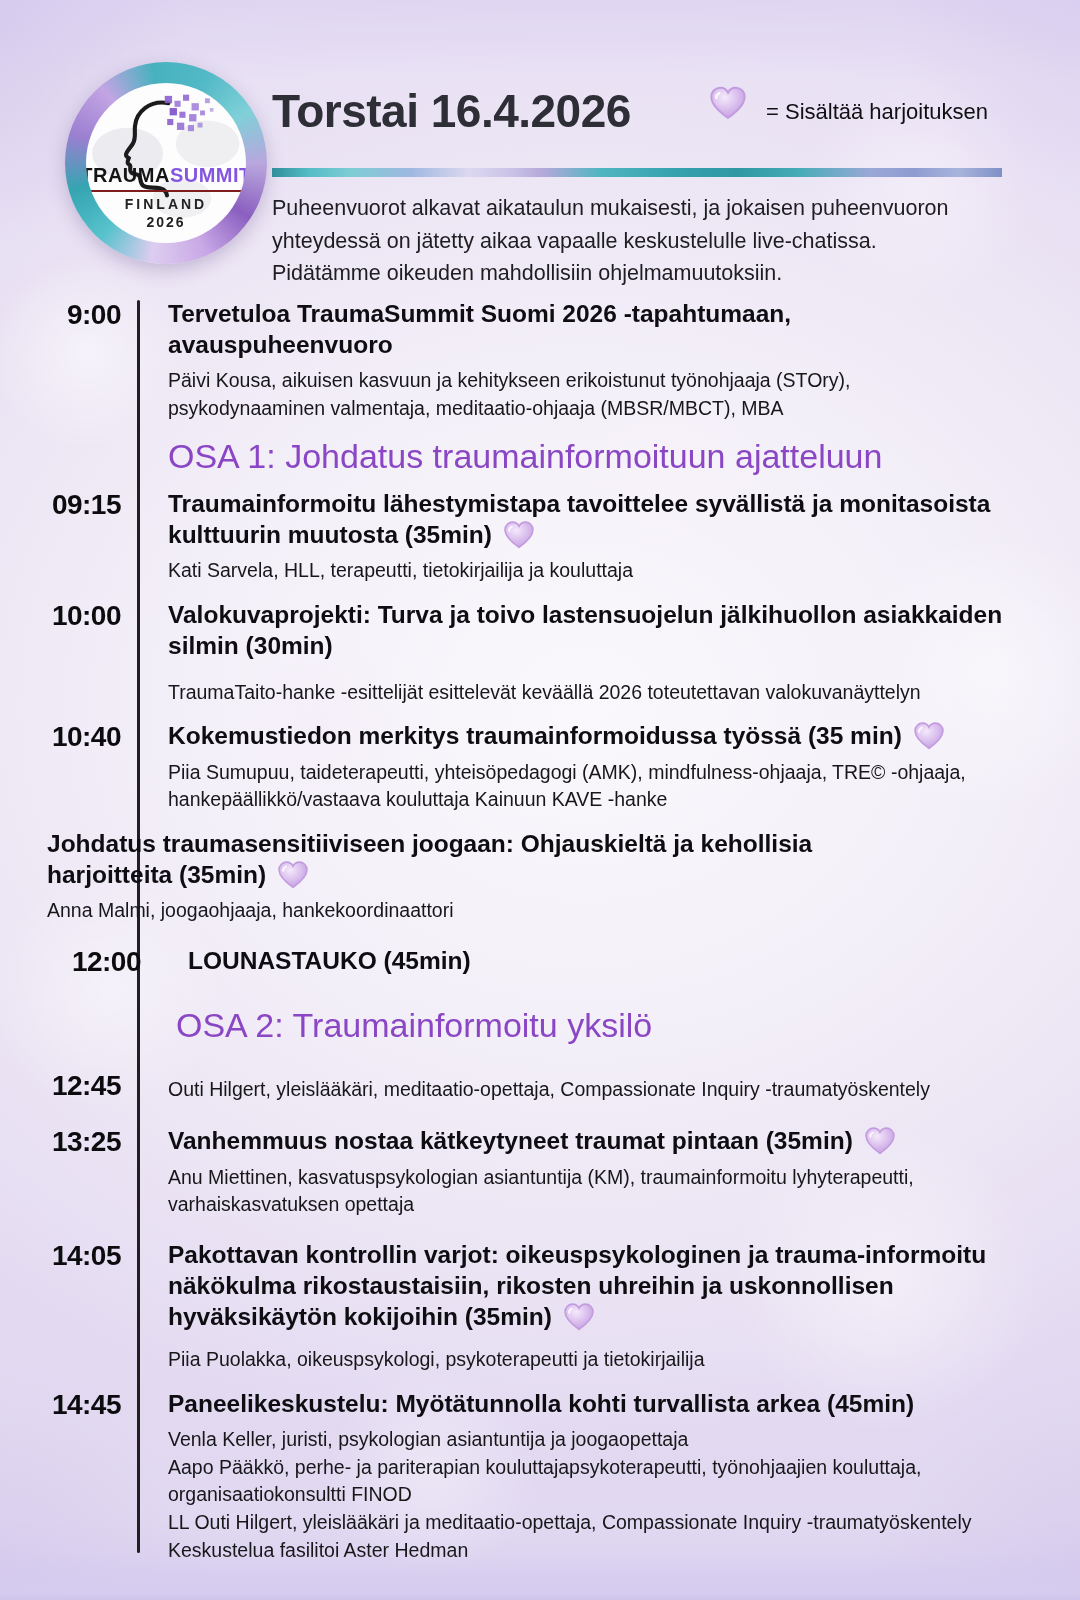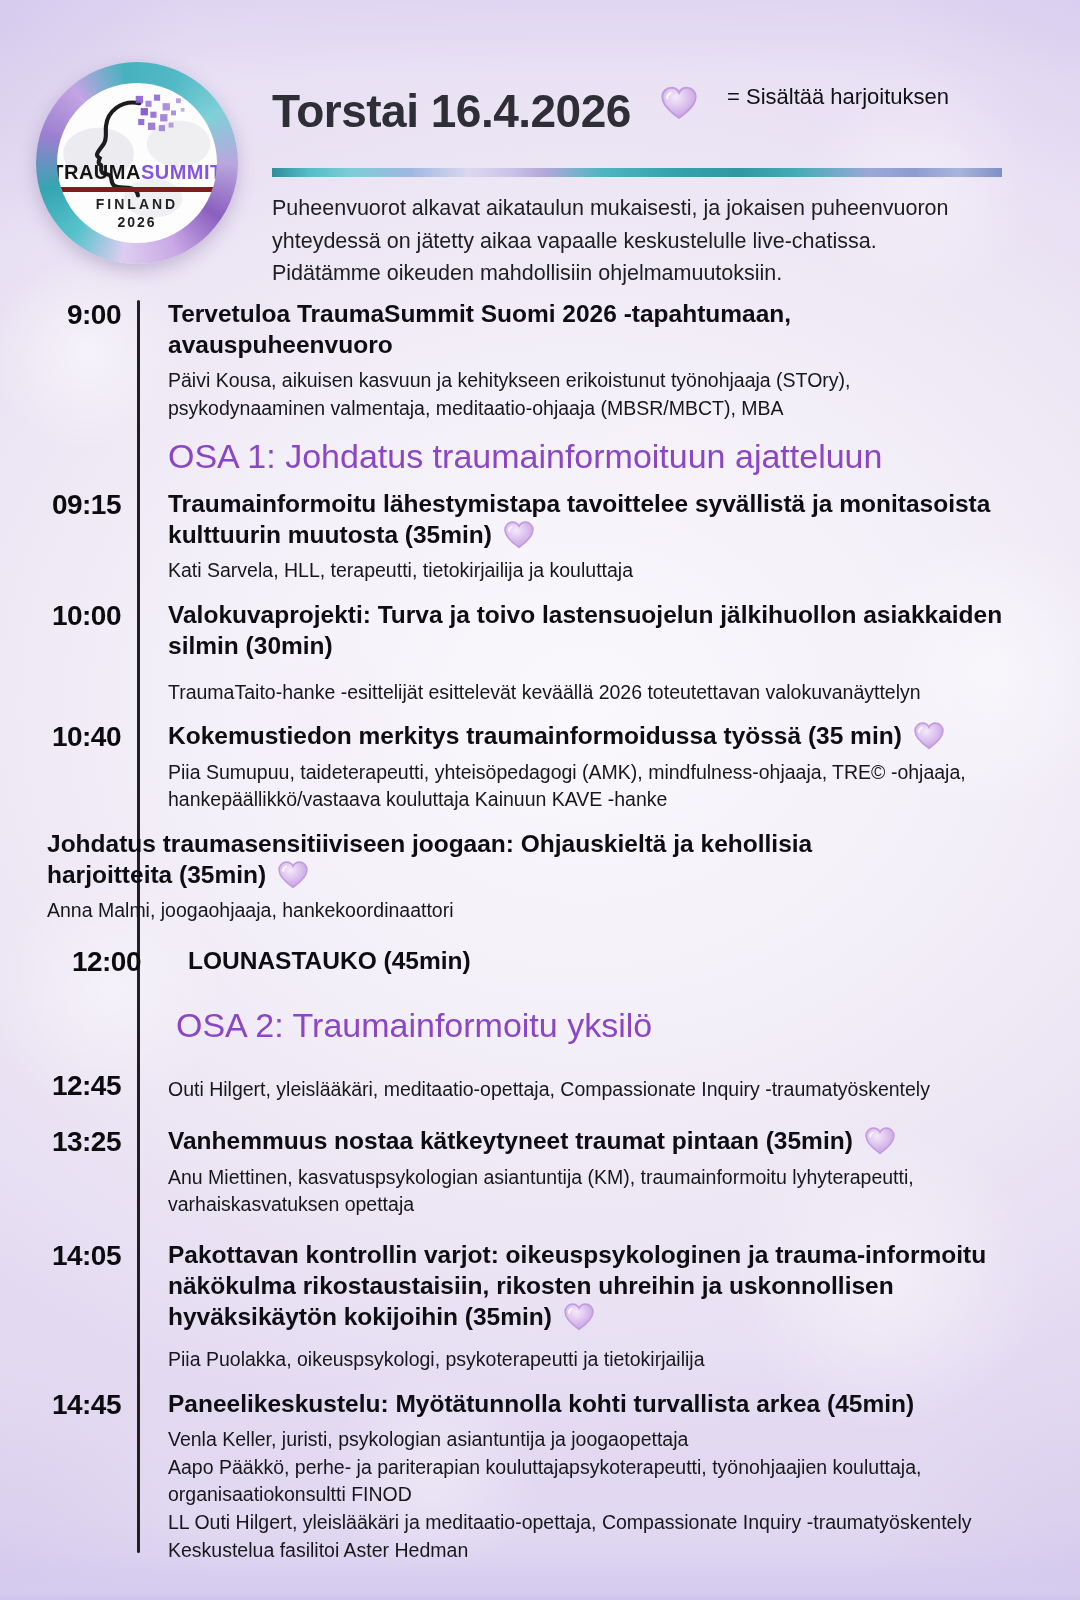--- a/index.html
+++ b/index.html
@@ -18,41 +18,41 @@
       radial-gradient(circle 160px at 85% 12%, rgba(248,242,252,.6), transparent 70%),
       radial-gradient(circle 200px at 92% 42%, rgba(255,255,255,.45), transparent 70%),
       radial-gradient(circle 170px at 10% 62%, rgba(255,255,255,.4), transparent 70%),
       radial-gradient(circle 220px at 82% 80%, rgba(255,255,255,.45), transparent 70%),
       radial-gradient(circle 150px at 40% 92%, rgba(255,255,255,.35), transparent 70%),
       radial-gradient(circle 130px at 62% 30%, rgba(250,243,250,.55), transparent 70%),
       radial-gradient(circle 120px at 30% 45%, rgba(244,233,246,.4), transparent 70%);}
   .bg-bottom{position:absolute;left:0;right:0;bottom:0;height:46px;pointer-events:none;
       background:linear-gradient(180deg, rgba(214,205,240,0), #d5ccef 85%, #cfc5ec);}
   
-  .logo{position:absolute;left:36px;top:62px;width:202px;height:202px;border-radius:50%;
+  .logo{position:absolute;left:65px;top:62px;width:202px;height:202px;border-radius:50%;
     background:conic-gradient(from 25deg,#52b9c6,#7fd0d8,#b9a6dd,#8a5fc0,#c9a8e6,#ddcdf0,#56c2cc,#35a5b1,#9b7fd0,#c3a4e4,#47b2be,#52b9c6);
     box-shadow:0 6px 18px rgba(90,70,130,.28);}
   .logo-inner{position:absolute;inset:21px;border-radius:50%;background:#fdfdfd;overflow:hidden;
     display:flex;flex-direction:column;align-items:center;justify-content:flex-end;padding-bottom:13px;box-sizing:border-box;}
   .logo-map{position:absolute;inset:0;background:
       radial-gradient(ellipse 58px 42px at 26% 44%, #ececf0 0 60%, transparent 62%),
       radial-gradient(ellipse 52px 38px at 76% 38%, #efeff2 0 60%, transparent 62%),
       radial-gradient(ellipse 48px 32px at 60% 72%, #f0f0f3 0 60%, transparent 62%);}
   .logo-head{position:absolute;top:8px;left:50%;transform:translateX(-54%);}
   .logo-text{position:relative;line-height:1.15;text-align:center;}
   .logo-line1{font-weight:800;font-size:20px;letter-spacing:.5px;color:#141414;}
   .logo-line1 .summit{color:#8456e0;}
-  .logo-line2{font-weight:700;font-size:14px;letter-spacing:3px;color:#222;margin-top:3px;border-top:5px solid #7f1d1d;padding-top:4px;}
+  .logo-line2{font-weight:700;font-size:14px;letter-spacing:3px;color:#222;margin-top:3px;border-top:2px solid #7f1d1d;padding-top:4px;}
   .logo-line3{font-weight:700;font-size:14px;letter-spacing:2px;color:#222;margin-top:2px;}
   
   .page-title{position:absolute;left:272px;top:84px;font-size:46px;font-weight:800;color:#2e2e36;letter-spacing:-.5px;}
   .grad-bar{position:absolute;left:272px;top:168px;width:730px;height:9px;
     background:linear-gradient(90deg,#2f8e99 0%,#54bcc6 5%,#7fcdd5 11%,#9fb8e0 19%,#dcd8f0 27%,#c9c2e6 33%,#b5a8da 37%,#4fb6c0 45%,#35a2ad 55%,#2f98a3 64%,#45acb6 72%,#9aa8d8 82%,#8d9cd0 88%,#a9b4dd 94%,#7f90c6 100%);}
   .intro{position:absolute;left:272px;top:192px;width:714px;font-size:21.5px;line-height:1.52;color:#1d1d22;}
-  .legend{position:absolute;left:659px;top:84px;display:flex;align-items:flex-start;gap:28px;}
+  .legend{position:absolute;left:708px;top:84px;display:flex;align-items:flex-end;gap:18px;}
   .legend-text{font-size:22px;font-weight:500;color:#101013;}
   
   .vline{position:absolute;left:137px;top:300px;width:3px;height:1253px;background:#202024;border-radius:2px;}
   .schedule{position:absolute;left:0;top:298px;width:1045px;}
   .row{display:flex;margin-bottom:14px;}
   .row .time{flex:0 0 121px;text-align:right;font-size:28px;font-weight:800;color:#0c0c0f;padding-top:1px;letter-spacing:-.5px;}
   .row .content{margin-left:47px;max-width:845px;}
   .title-line{font-size:24.5px;font-weight:800;line-height:1.27;color:#0e0e12;}
   .title-line .heart{vertical-align:-7px;margin-left:10px;}
   .speakers{margin-top:7px;font-size:19.5px;line-height:1.42;color:#17171a;font-weight:400;}

